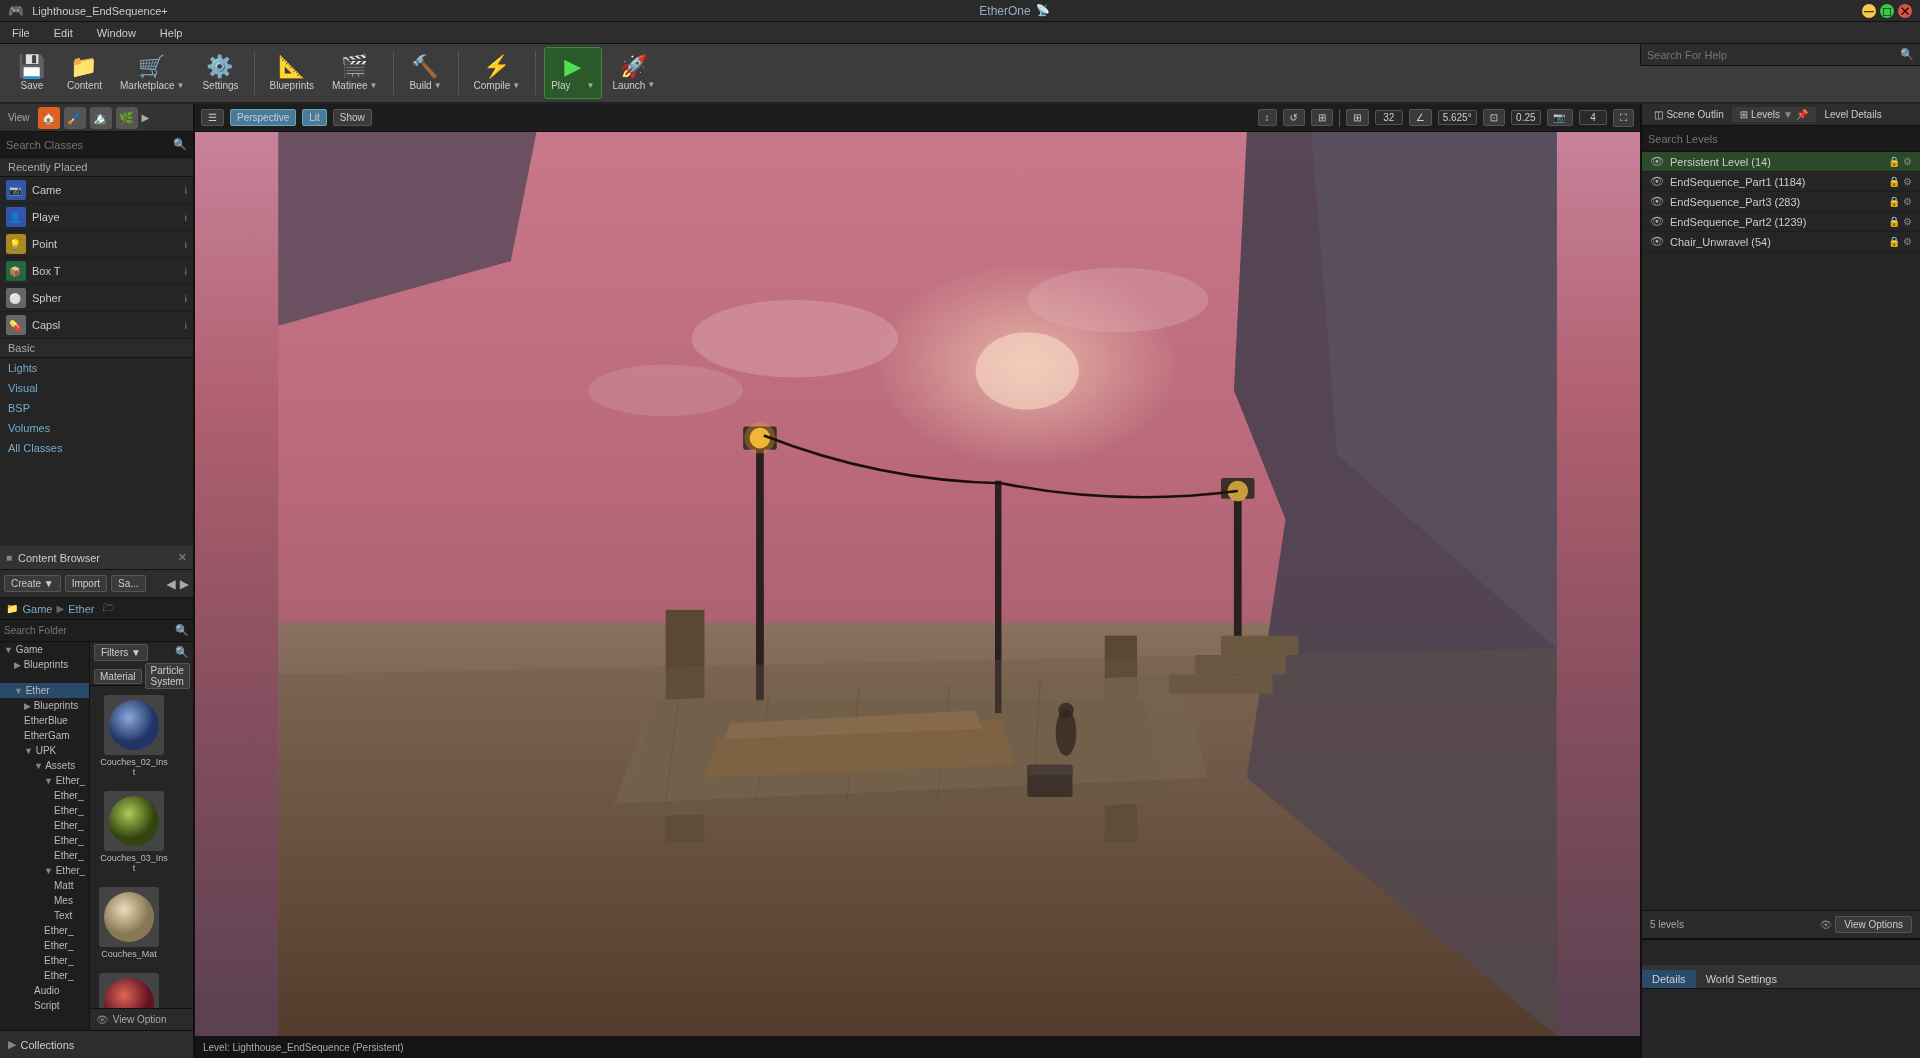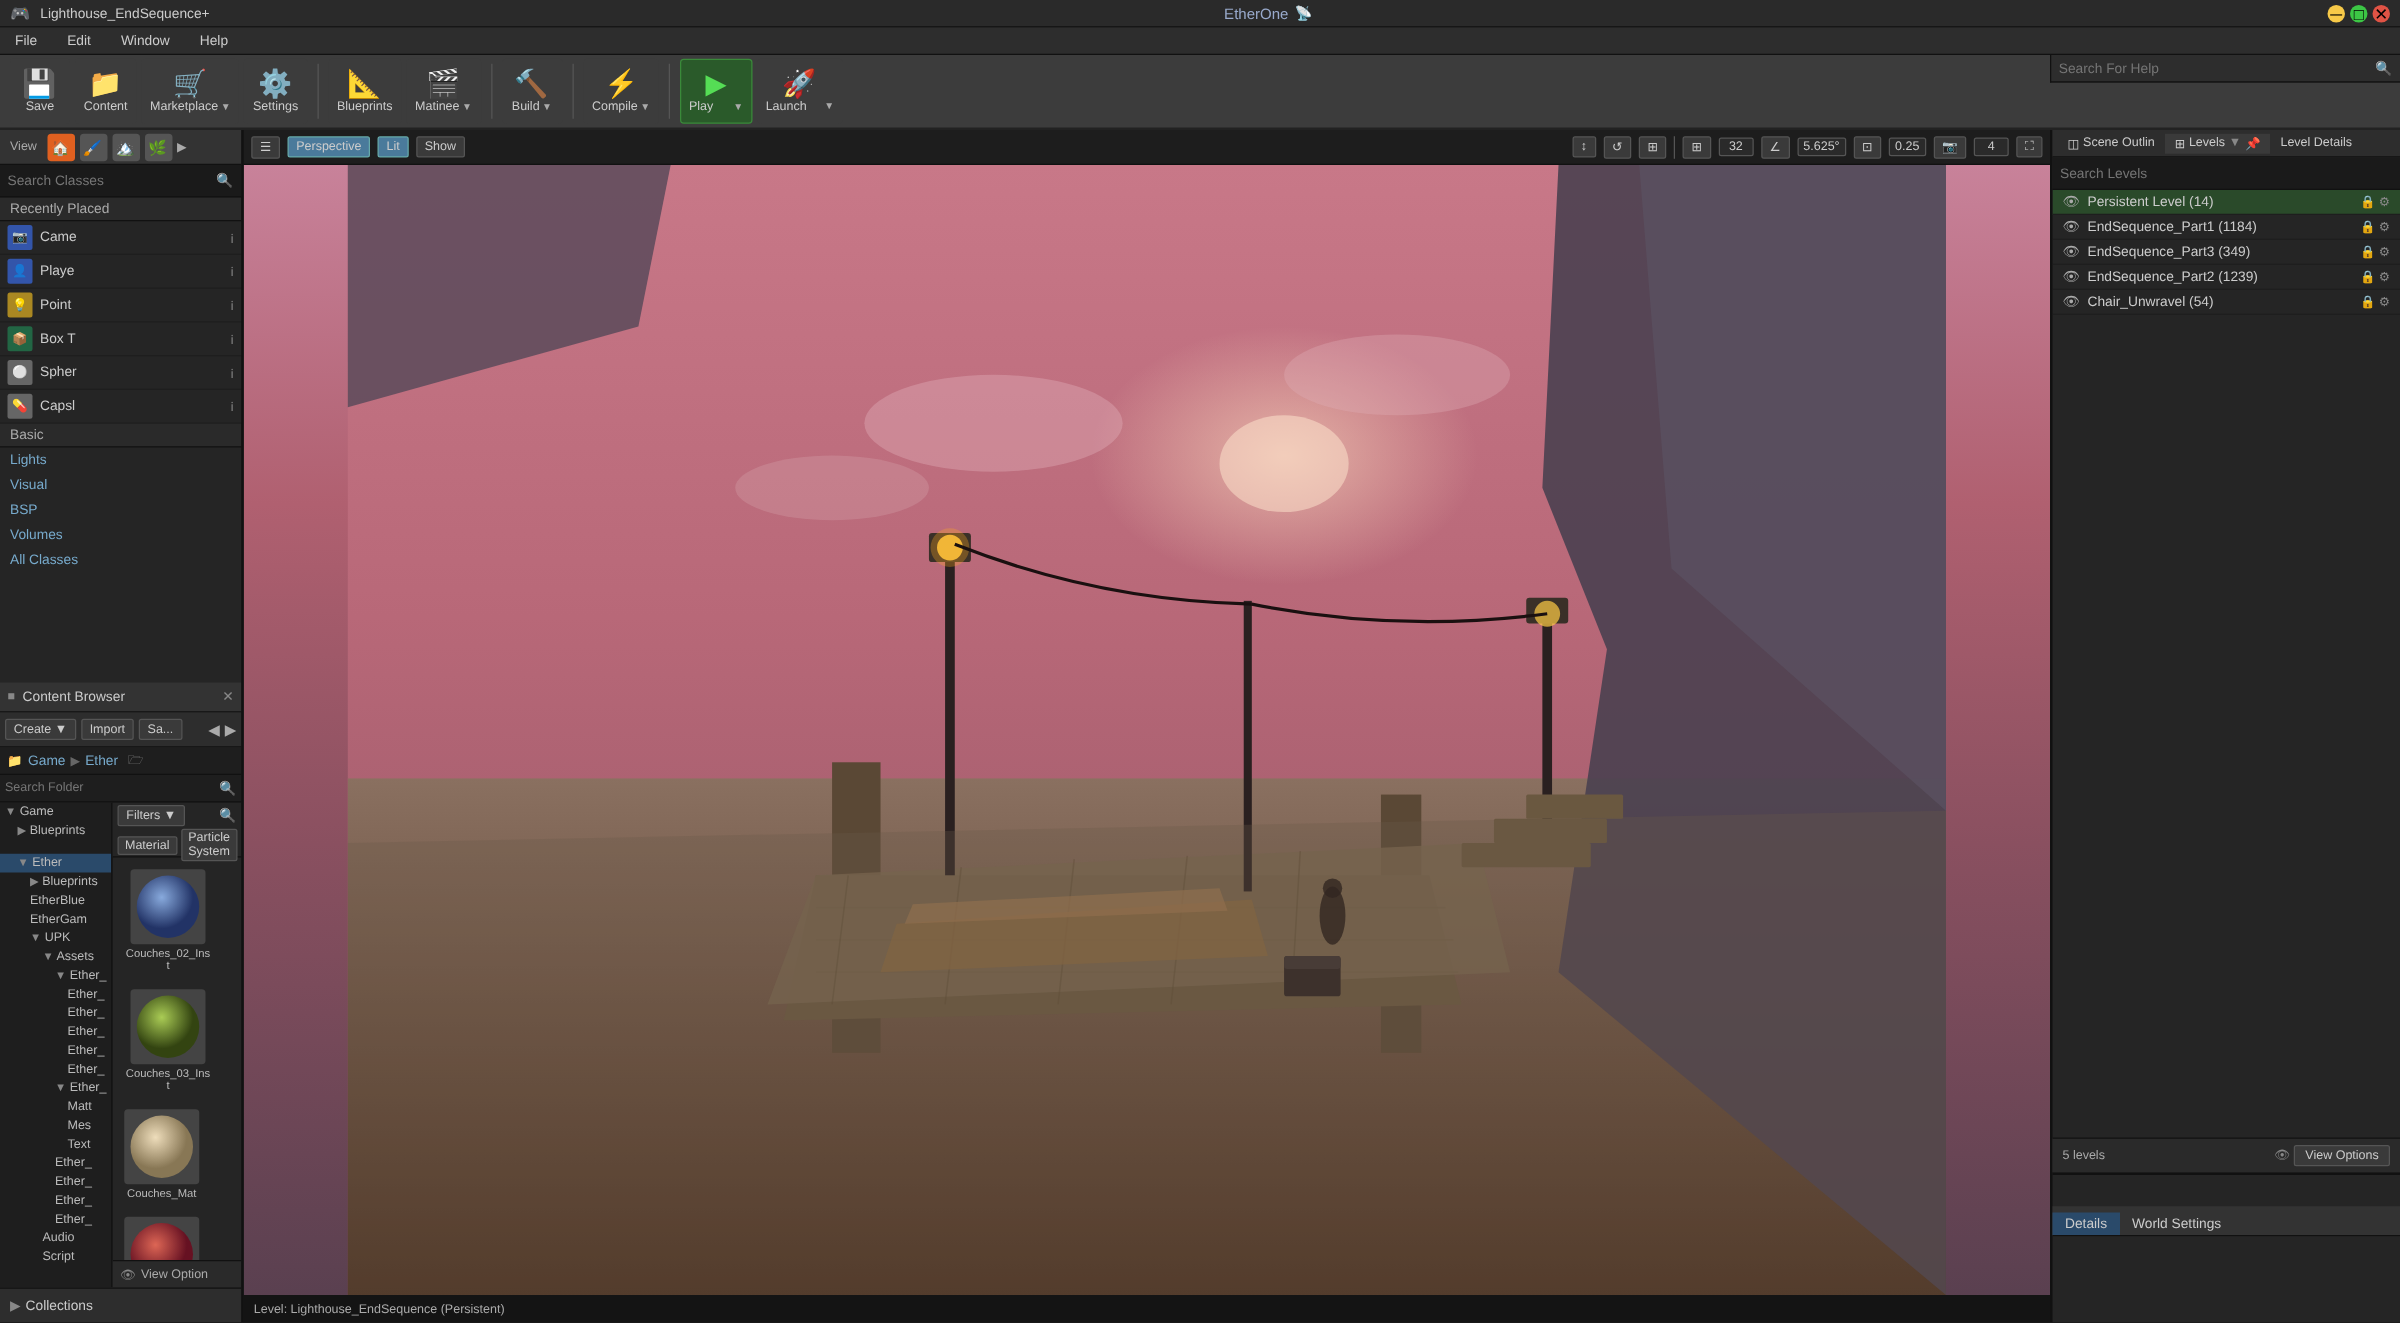--- a/index.html
+++ b/index.html
@@ -494,21 +494,21 @@
   <div class="toolbar-sep"></div>
   <div class="toolbar-btn" style="background:#2a5a2a;border-color:#3a8a3a;">
     <span class="toolbar-icon" style="color:#5d5;">▶</span>
     <div style="display:flex;align-items:center;gap:16px;justify-content:space-between;">
       <span>Play</span>
       <span class="toolbar-drop">▼</span>
     </div>
   </div>
   <div class="toolbar-btn">
     <span class="toolbar-icon">🚀</span>
-    <div style="display:flex;gap:14px;">
+    <div style="display:flex;gap:2px;">
       <span>Launch</span>
       <span class="toolbar-drop">▼</span>
     </div>
   </div>
 </div>
 
 <div id="main-layout">
 
   <div id="left-panel">
 
@@ -871,21 +871,21 @@
       <div class="level-item">
         <span class="level-eye">👁</span>
         <span class="level-name">EndSequence_Part1 (1184)</span>
         <div class="level-icons">
           <button class="level-icon-btn">🔒</button>
           <button class="level-icon-btn">⚙</button>
         </div>
       </div>
       <div class="level-item">
         <span class="level-eye">👁</span>
-        <span class="level-name">EndSequence_Part3 (349)</span>
+        <span class="level-name">EndSequence_Part3 (283)</span>
         <div class="level-icons">
           <button class="level-icon-btn">🔒</button>
           <button class="level-icon-btn">⚙</button>
         </div>
       </div>
       <div class="level-item">
         <span class="level-eye">👁</span>
         <span class="level-name">EndSequence_Part2 (1239)</span>
         <div class="level-icons">
           <button class="level-icon-btn">🔒</button>

